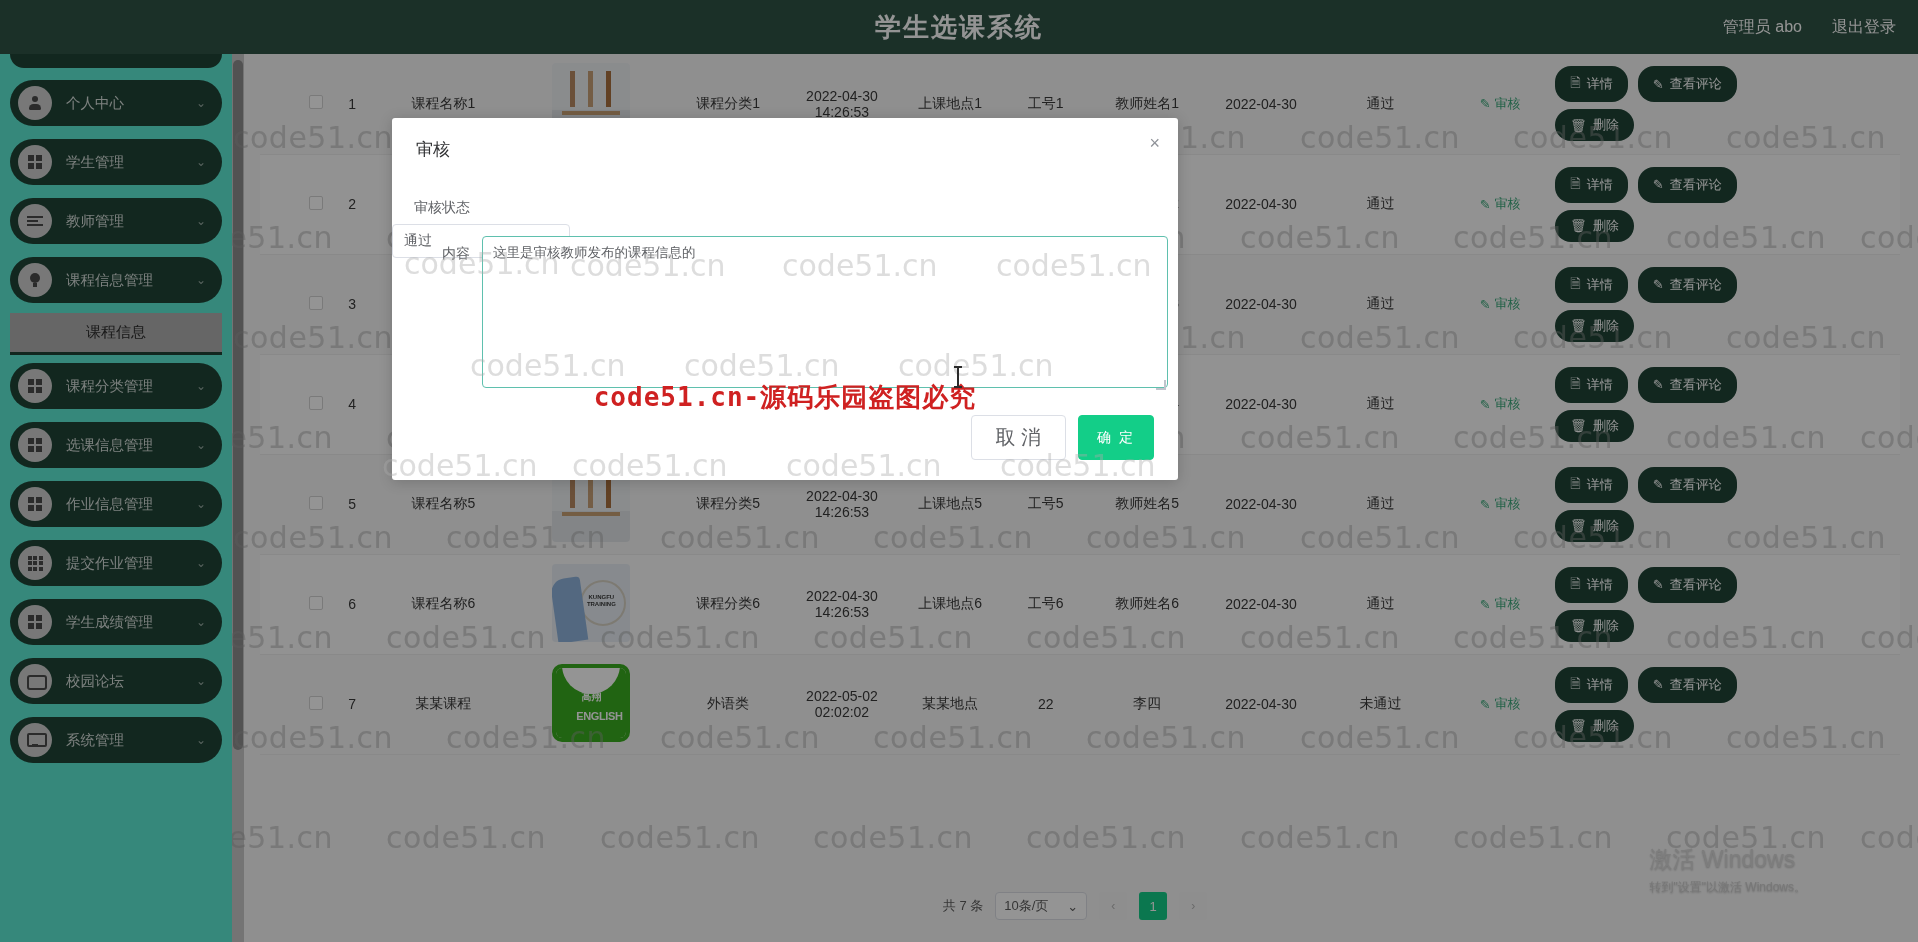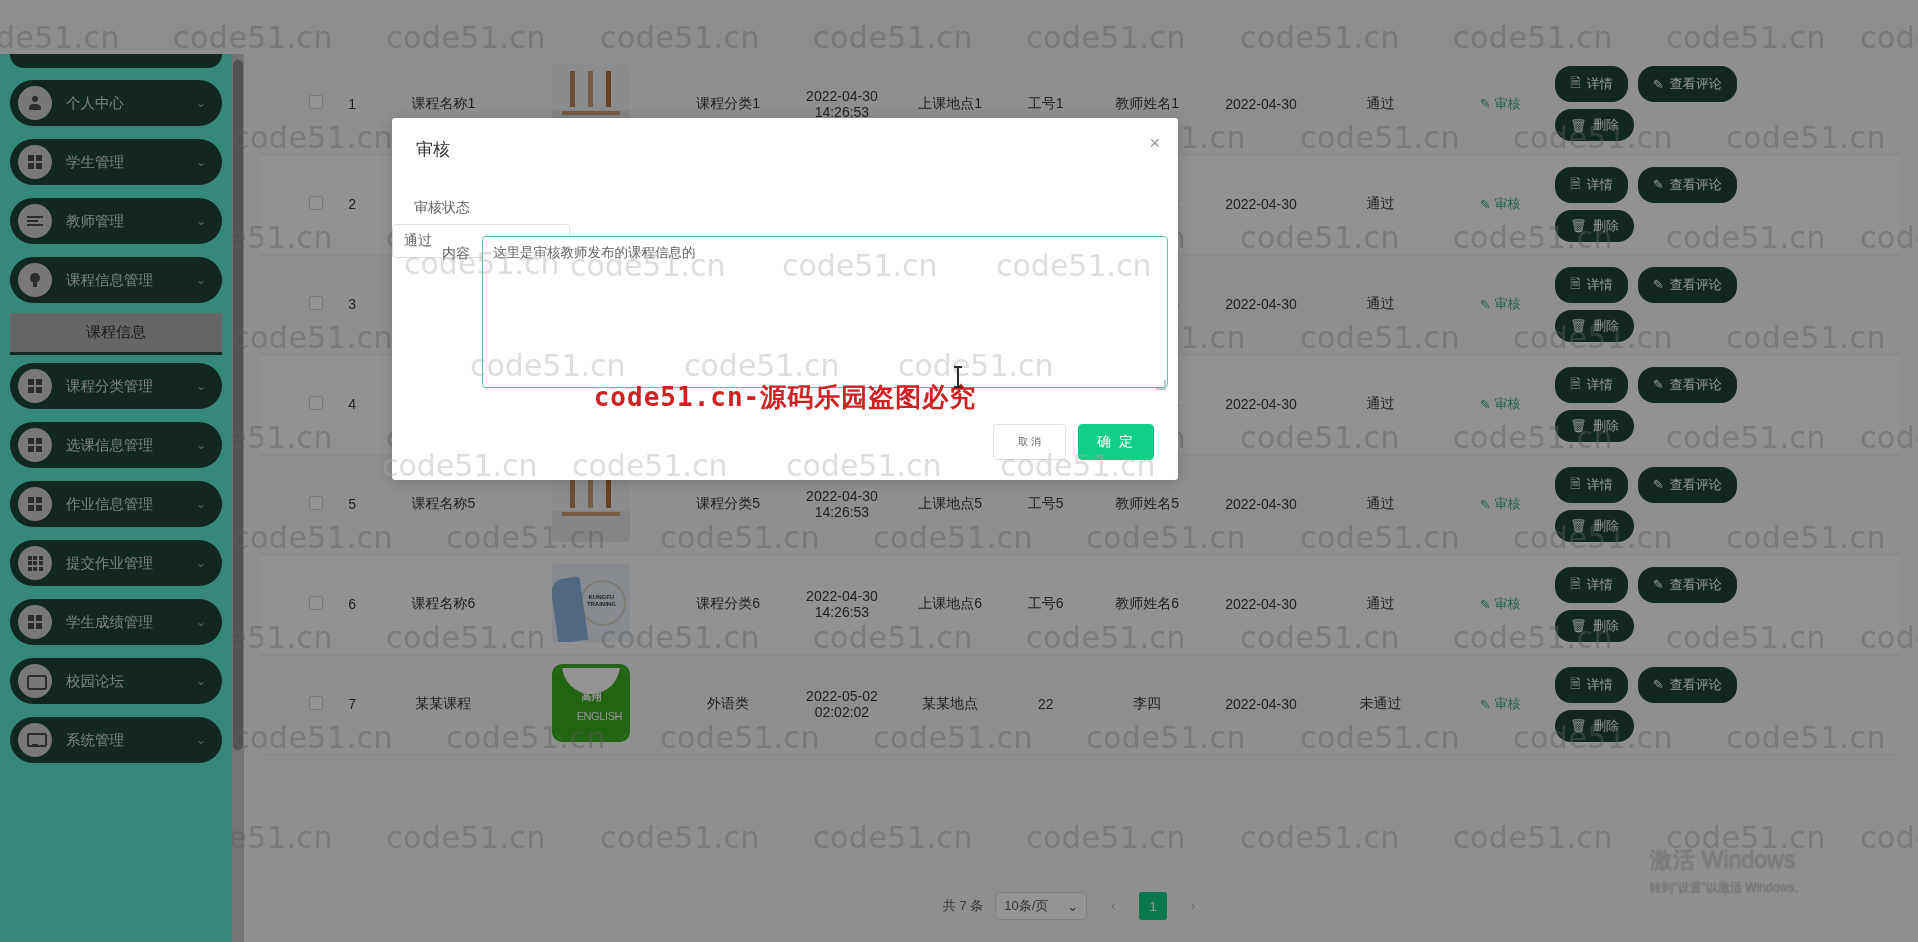--- a/index.html
+++ b/index.html
@@ -229,21 +229,21 @@
     width: 58px; height: 40px;
     background: #ffffff;
     border-radius: 0 0 40px 40px;
   }
   .eng-cn {
     position: absolute; top: 22px; left: 0; right: 0;
     text-align: center; color: #ffffff; font-size: 10px; font-weight: bold;
   }
   .eng-en {
     position: absolute; top: 42px; left: 16px; right: 0;
-    text-align: center; color: #ffffff; font-size: 11px; font-weight: normal;
+    text-align: center; color: #ffffff; font-size: 11px; font-weight: bold;
     letter-spacing: -0.4px;
   }
 
   .ops { display: flex; flex-direction: column; gap: 7px; align-items: flex-start; }
   .ops-row { display: flex; gap: 10px; }
   .btn-pill {
     background: #1f4436;
     color: #ffffff;
     border: none;
     border-radius: 16px;
@@ -350,21 +350,21 @@
     transform: rotate(0deg);
     pointer-events: none;
   }
   .modal-footer {
     position: absolute; right: 24px; bottom: 20px;
     display: flex; gap: 12px;
   }
   .btn-plain {
     background: #ffffff; border: 1px solid #dcdfe6;
     border-radius: 4px; padding: 8px 24px;
-    font-size: 10px; color: #606266; cursor: pointer;
+    font-size: 20px; color: #606266; cursor: pointer;
     font-family: "Liberation Sans", sans-serif;
   }
   .btn-primary {
     background: #13ce88; border: 1px solid #13ce88;
     border-radius: 4px; padding: 8px 18px;
     font-size: 14px; color: #ffffff; cursor: pointer;
     letter-spacing: 2px;
     font-family: "Liberation Sans", sans-serif;
   }
   .modal-wm {
@@ -839,20 +839,27 @@
         <div class="side-item">
           <span class="side-icon">
             <span class="g-monitor"></span>
           </span>
           <span class="side-label">系统管理</span>
           <span class="side-arrow">⌄</span>
         </div>
       </div>
   </div>
 
+  <div class="topbar">
+    <div class="topbar-title">学生选课系统</div>
+    <div class="topbar-right">
+      <span>管理员 abo</span>
+      <span>退出登录</span>
+    </div>
+  </div>
 
   <div class="wm-layer" id="wm-layer">
       <div class="wm" style="left: -40px; top: 20px;">code51.cn</div>
       <div class="wm" style="left: 173px; top: 20px;">code51.cn</div>
       <div class="wm" style="left: 386px; top: 20px;">code51.cn</div>
       <div class="wm" style="left: 600px; top: 20px;">code51.cn</div>
       <div class="wm" style="left: 813px; top: 20px;">code51.cn</div>
       <div class="wm" style="left: 1026px; top: 20px;">code51.cn</div>
       <div class="wm" style="left: 1240px; top: 20px;">code51.cn</div>
       <div class="wm" style="left: 1453px; top: 20px;">code51.cn</div>

